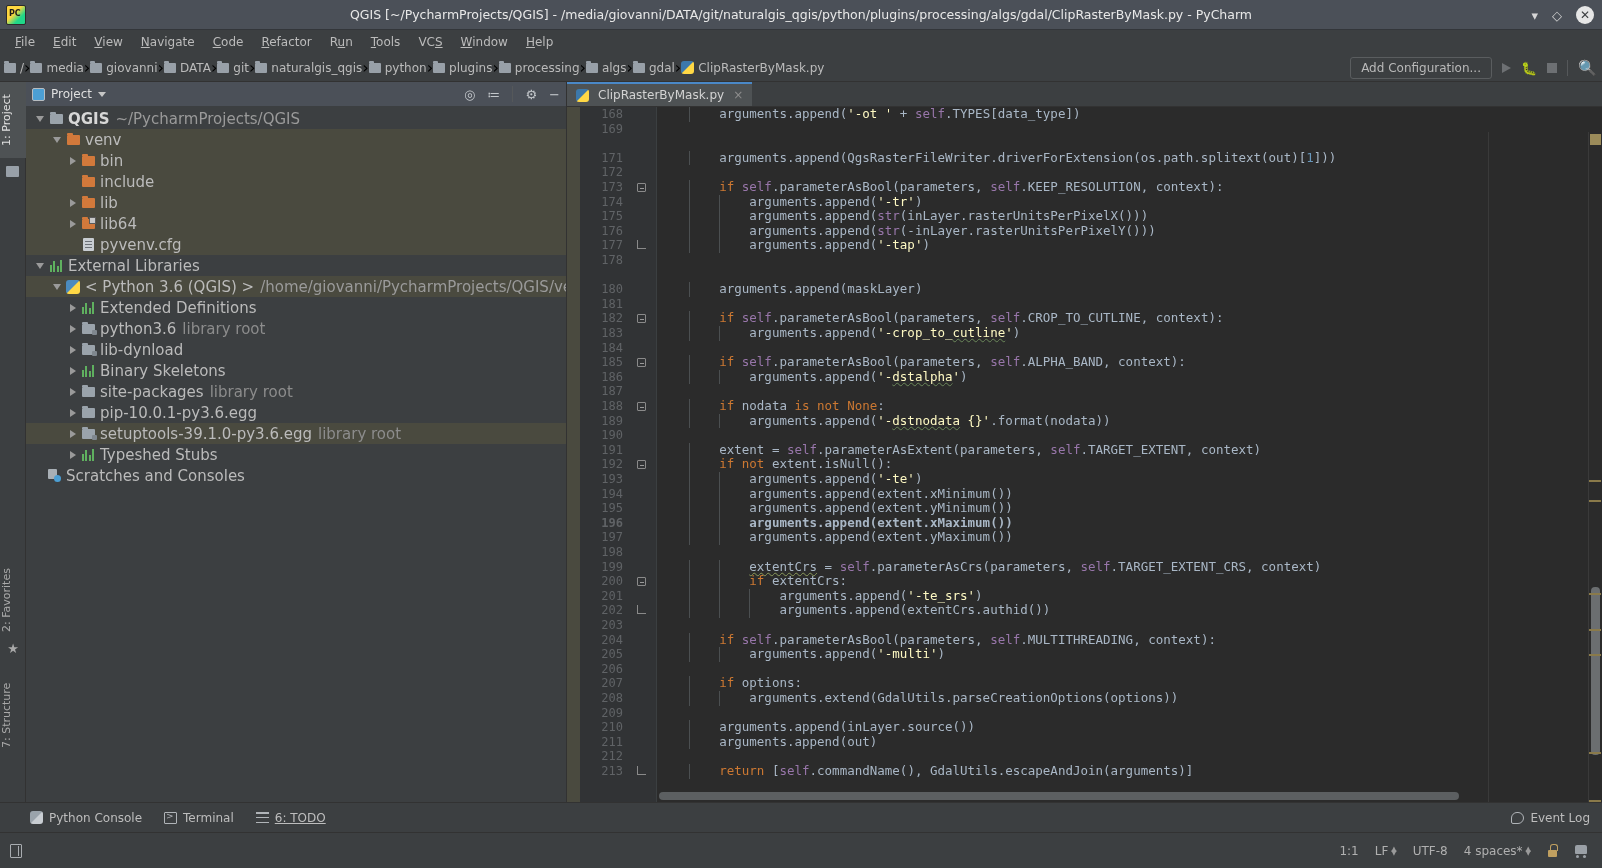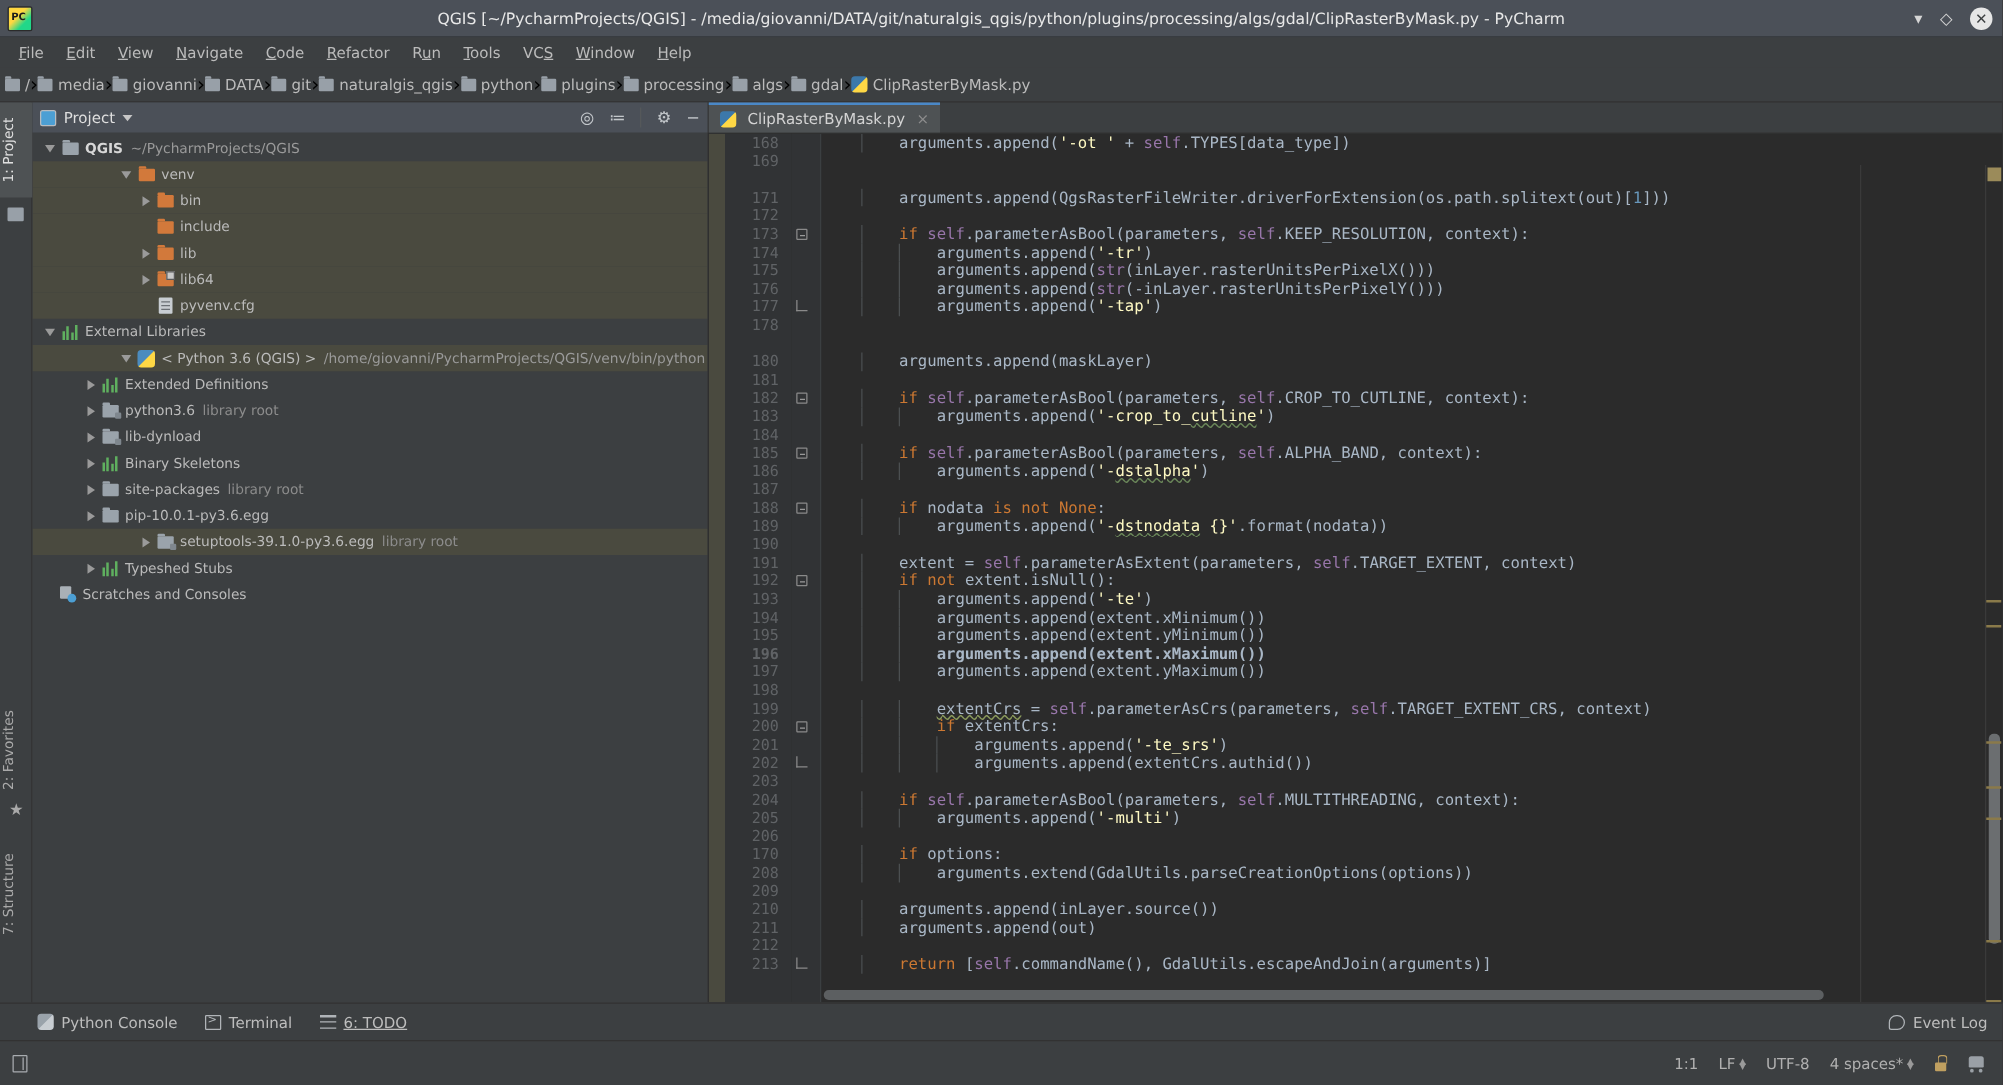--- a/index.html
+++ b/index.html
@@ -123,24 +123,24 @@
     background: #4c9fd4; margin-right: 6px;
   }
   .panel-title { font-size: 12px; color: #dfdfdf; margin-right: 6px; }
   .caret-d { width: 0; height: 0; border-left: 4px solid transparent;
              border-right: 4px solid transparent; border-top: 5px solid #c6c6c6; }
   .panel-head-right { margin-left: auto; display: flex; align-items: center; gap: 12px; }
   .ph-icon { color: #c3c7cb; font-size: 13px; line-height: 1; }
 
   .tree { flex: 1 1 auto; overflow: hidden; padding-top: 2px; position: relative; }
   .trow {
-    height: 21px; display: flex; align-items: center; font-size: 11px;
+    height: 21px; display: flex; align-items: center; font-size: 15px;
     color: #bbbbbb; white-space: nowrap; cursor: default; padding-right: 4px;
   }
-  .trow.shade { background: #4a4a3f; padding-left: 44px; }
+  .trow.shade { background: #4a4a3f; }
   .arrow-r { width: 0; height: 0; border-top: 4.5px solid transparent;
              border-bottom: 4.5px solid transparent; border-left: 6px solid #9a9a9a;
              flex: 0 0 auto; }
   .arrow-d { width: 0; height: 0; border-left: 4.5px solid transparent;
              border-right: 4.5px solid transparent; border-top: 6px solid #9a9a9a;
              flex: 0 0 auto; }
   .arrow-sp { width: 6px; flex: 0 0 auto; }
   .ic-wrap { width: 18px; display: flex; align-items: center; justify-content: center;
              flex: 0 0 auto; margin-left: 3px; margin-right: 3px; }
   .fold-gray { width: 13px; height: 10px; background: #9aa3ab; border-radius: 1px;
@@ -431,20 +431,28 @@
         <div class="crumb">
           <span class="ficon"></span>
           <span>gdal</span>
         </div>
         <span class="sep">›</span>
         <div class="crumb">
           <span class="pyicon"></span>
           <span>ClipRasterByMask.py</span>
         </div>
       </div>
+    <div class="navbar-right">
+      <div class="addconfig">Add Configuration...</div>
+      <div class="tri-run"></div>
+      <div class="tbicon">🐛</div>
+      <div class="sq-stop"></div>
+      <div class="vdiv"></div>
+      <div class="tbicon" style="font-size:15px;">🔍</div>
+    </div>
   </div>
 
   <div class="leftstrip">
     <div class="strip-btn strip-active" style="top:0;height:76px;">1: Project</div>
     <div class="strip-icon fold-ic" style="top:84px;height:11px;width:13px;"></div>
     <div class="strip-icon star-ic" style="top:560px;">★</div>
     <div class="strip-btn" style="top:486px;height:70px;">2: Favorites</div>
     <div class="strip-btn" style="top:598px;height:74px;">7: Structure</div>
   </div>
 
@@ -679,21 +687,21 @@
           <div class="cline" style="top: 423.4px; position: absolute; left: 0px; right: 0px;"><span class="lnum">197</span><span class="indent-guide" style="left: 122.08px;"></span><span class="indent-guide" style="left: 152.16px;"></span><span class="ctext"><span>            </span><span class="txt">arguments.append(extent.yMaximum())</span></span></div>
           <div class="cline" style="top: 438px; position: absolute; left: 0px; right: 0px;"><span class="lnum">198</span><span class="ctext"></span></div>
           <div class="cline" style="top: 452.6px; position: absolute; left: 0px; right: 0px;"><span class="lnum">199</span><span class="indent-guide" style="left: 122.08px;"></span><span class="indent-guide" style="left: 152.16px;"></span><span class="ctext"><span>            </span><span class="txt wavy-g">extentCrs</span><span class="txt"> = </span><span class="slf">self</span><span class="txt">.parameterAsCrs(parameters, </span><span class="slf">self</span><span class="txt">.TARGET_EXTENT_CRS, context)</span></span></div>
           <div class="cline" style="top: 467.2px; position: absolute; left: 0px; right: 0px;"><span class="lnum">200</span><span class="fold-mark" style="top: 3px;"></span><span class="indent-guide" style="left: 122.08px;"></span><span class="indent-guide" style="left: 152.16px;"></span><span class="ctext"><span>            </span><span class="kw">if </span><span class="txt">extentCrs:</span></span></div>
           <div class="cline" style="top: 481.8px; position: absolute; left: 0px; right: 0px;"><span class="lnum">201</span><span class="indent-guide" style="left: 122.08px;"></span><span class="indent-guide" style="left: 152.16px;"></span><span class="indent-guide" style="left: 182.24px;"></span><span class="ctext"><span>                </span><span class="txt">arguments.append(</span><span class="str">'-te_srs'</span><span class="txt">)</span></span></div>
           <div class="cline" style="top: 496.4px; position: absolute; left: 0px; right: 0px;"><span class="lnum">202</span><span class="fold-end" style="top: 2px;"></span><span class="indent-guide" style="left: 122.08px;"></span><span class="indent-guide" style="left: 152.16px;"></span><span class="indent-guide" style="left: 182.24px;"></span><span class="ctext"><span>                </span><span class="txt">arguments.append(extentCrs.authid())</span></span></div>
           <div class="cline" style="top: 511px; position: absolute; left: 0px; right: 0px;"><span class="lnum">203</span><span class="ctext"></span></div>
           <div class="cline" style="top: 525.6px; position: absolute; left: 0px; right: 0px;"><span class="lnum">204</span><span class="indent-guide" style="left: 122.08px;"></span><span class="ctext"><span>        </span><span class="kw">if </span><span class="slf">self</span><span class="txt">.parameterAsBool(parameters, </span><span class="slf">self</span><span class="txt">.MULTITHREADING, context):</span></span></div>
           <div class="cline" style="top: 540.2px; position: absolute; left: 0px; right: 0px;"><span class="lnum">205</span><span class="indent-guide" style="left: 122.08px;"></span><span class="indent-guide" style="left: 152.16px;"></span><span class="ctext"><span>            </span><span class="txt">arguments.append(</span><span class="str">'-multi'</span><span class="txt">)</span></span></div>
           <div class="cline" style="top: 554.8px; position: absolute; left: 0px; right: 0px;"><span class="lnum">206</span><span class="ctext"></span></div>
-          <div class="cline" style="top: 569.4px; position: absolute; left: 0px; right: 0px;"><span class="lnum">170</span><span class="indent-guide" style="left: 122.08px;"></span><span class="ctext"><span>        </span><span class="kw">if </span><span class="txt">options:</span></span></div>
+          <div class="cline" style="top: 569.4px; position: absolute; left: 0px; right: 0px;"><span class="lnum">207</span><span class="indent-guide" style="left: 122.08px;"></span><span class="ctext"><span>        </span><span class="kw">if </span><span class="txt">options:</span></span></div>
           <div class="cline" style="top: 584px; position: absolute; left: 0px; right: 0px;"><span class="lnum">208</span><span class="indent-guide" style="left: 122.08px;"></span><span class="indent-guide" style="left: 152.16px;"></span><span class="ctext"><span>            </span><span class="txt">arguments.extend(GdalUtils.parseCreationOptions(options))</span></span></div>
           <div class="cline" style="top: 598.6px; position: absolute; left: 0px; right: 0px;"><span class="lnum">209</span><span class="ctext"></span></div>
           <div class="cline" style="top: 613.2px; position: absolute; left: 0px; right: 0px;"><span class="lnum">210</span><span class="indent-guide" style="left: 122.08px;"></span><span class="ctext"><span>        </span><span class="txt">arguments.append(inLayer.source())</span></span></div>
           <div class="cline" style="top: 627.8px; position: absolute; left: 0px; right: 0px;"><span class="lnum">211</span><span class="indent-guide" style="left: 122.08px;"></span><span class="ctext"><span>        </span><span class="txt">arguments.append(out)</span></span></div>
           <div class="cline" style="top: 642.4px; position: absolute; left: 0px; right: 0px;"><span class="lnum">212</span><span class="ctext"></span></div>
           <div class="cline" style="top: 657px; position: absolute; left: 0px; right: 0px;"><span class="lnum">213</span><span class="fold-end" style="top: 2px;"></span><span class="indent-guide" style="left: 122.08px;"></span><span class="ctext"><span>        </span><span class="kw">return </span><span class="txt">[</span><span class="slf">self</span><span class="txt">.commandName(), GdalUtils.escapeAndJoin(arguments)]</span></span></div>
         </div>
       <div class="hscroll"></div>
       <div class="editor-rightgap"></div>
       <div class="markerbar" id="markerbar">

